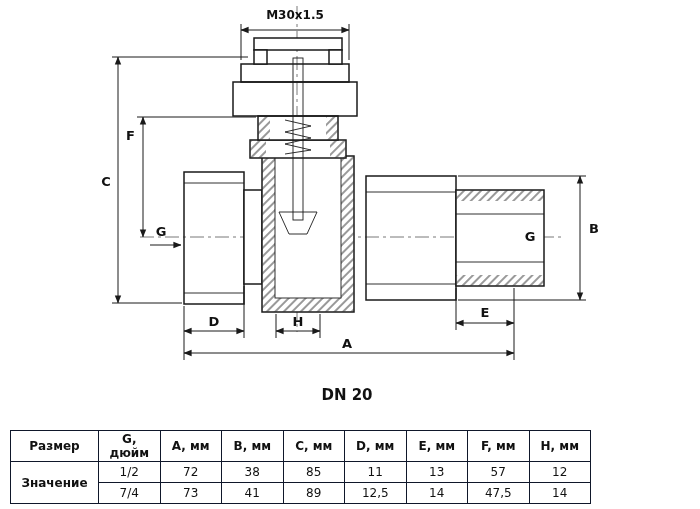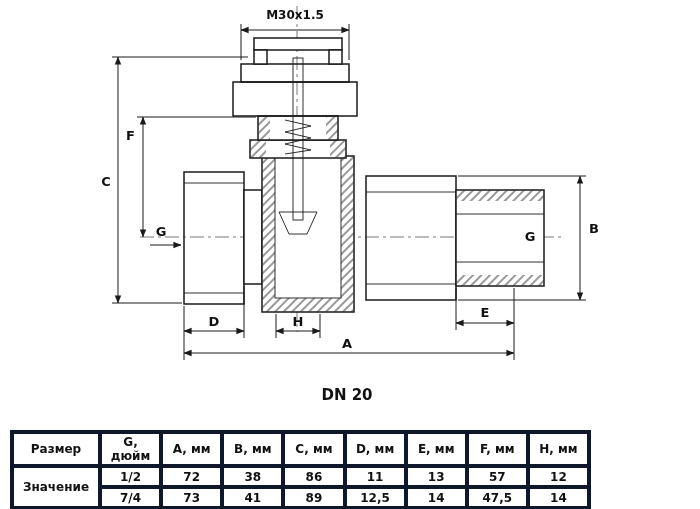--- a/index.html
+++ b/index.html
@@ -27,28 +27,28 @@
   
   .table-wrap { position: absolute; left: 10px; right: 10px; top: 430px; }
   table.dim-table {
     width: 100%;
     border-collapse: collapse;
     table-layout: fixed;
     font-size: 12px;
     color: #111;
   }
   table.dim-table th, table.dim-table td {
-    border: 4px solid #0f172a;
+    border: 1px solid #0f172a;
     text-align: center;
     vertical-align: middle;
     height: 21px;
     padding: 1px 2px;
   }
   table.dim-table th { font-weight: bold; }
-  table.dim-table td { font-weight: bold; }
+  table.dim-table td { font-weight: normal; }
   col.c-size { width: 88px; }
 </style>
 </head>
 <body>
 
 <div class="page">
 
   <div class="drawing-wrap">
     <svg width="700" height="418" viewBox="0 0 700 418" xmlns="http://www.w3.org/2000/svg">
       <defs>
@@ -216,21 +216,21 @@
           <th>F, мм</th>
           <th>H, мм</th>
         </tr>
       </thead>
       <tbody>
         <tr>
           <th rowspan="2">Значение</th>
           <td>1/2</td>
           <td>72</td>
           <td>38</td>
-          <td>86</td>
+          <td>85</td>
           <td>11</td>
           <td>13</td>
           <td>57</td>
           <td>12</td>
         </tr>
         <tr>
           <td>7/4</td>
           <td>73</td>
           <td>41</td>
           <td>89</td>

